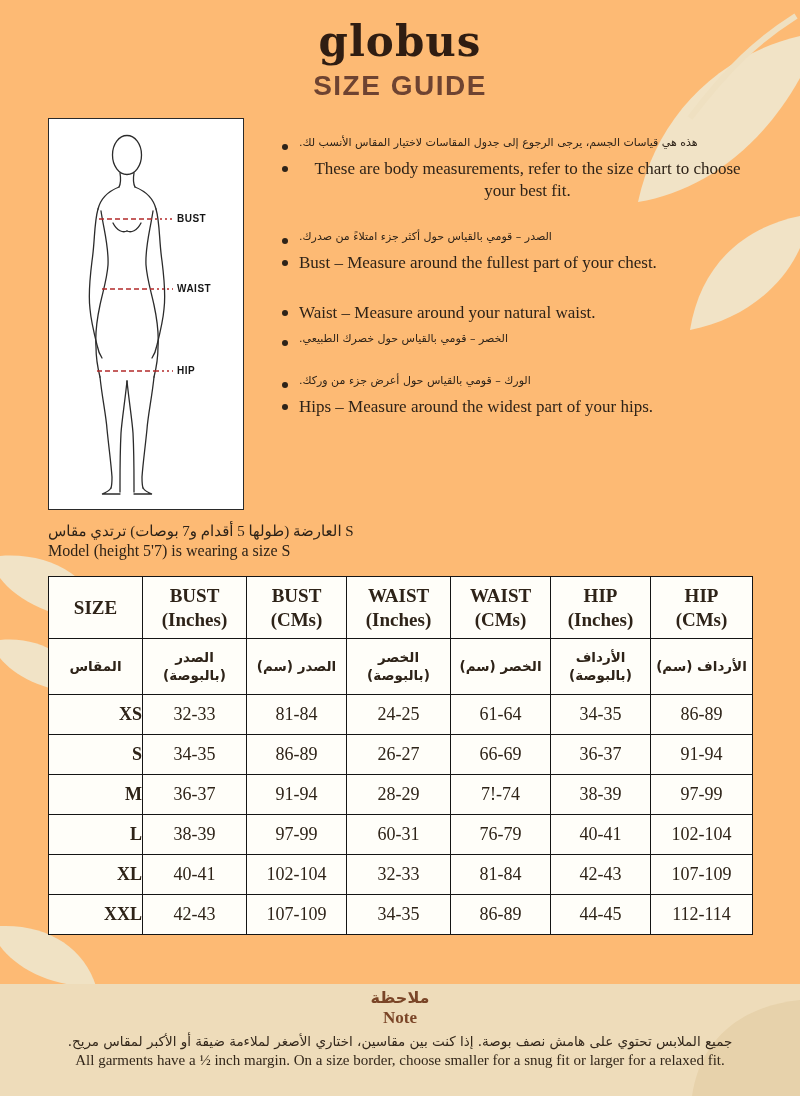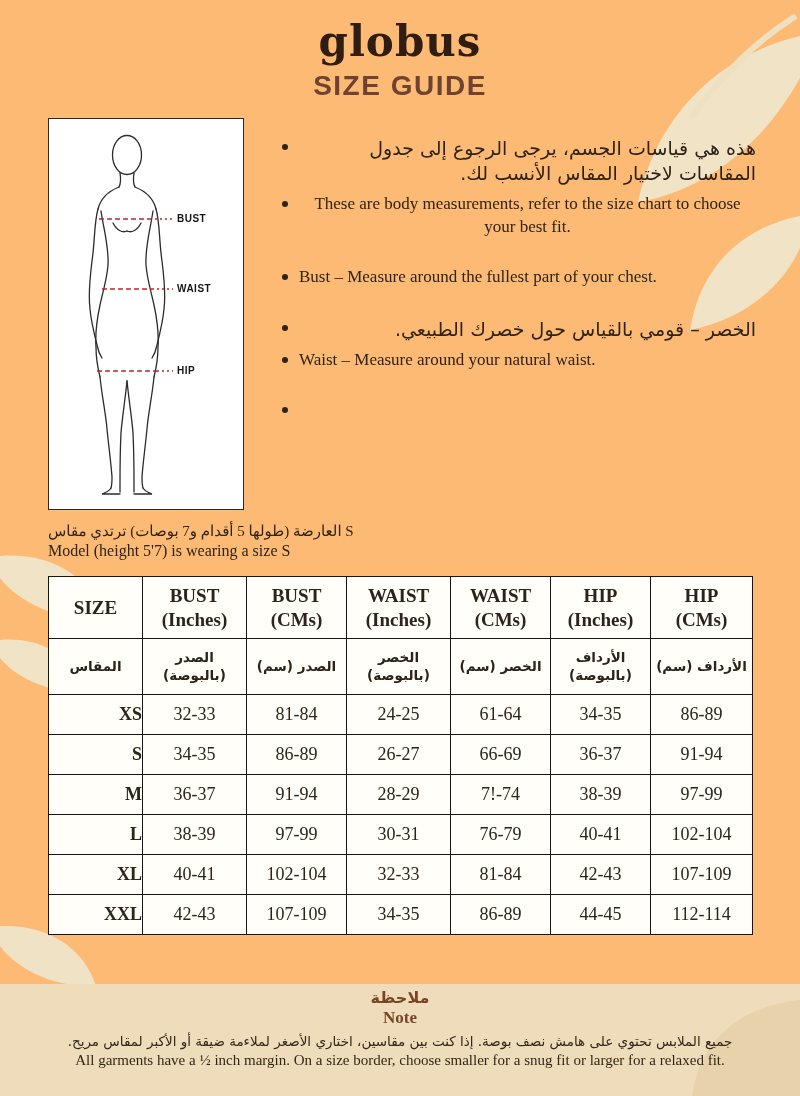--- a/index.html
+++ b/index.html
@@ -25,21 +25,21 @@
   .body-row { display:flex; padding:16px 44px 0 48px; gap:38px; }
   .figure-box {
     width:196px; height:392px; background:#ffffff;
     border:1.6px solid #2a2a2a; flex:none;
   }
   .bullets { flex:1; padding-top:18px; }
   .group { margin-bottom:28px; }
   .bullet-item { display:flex; gap:11px; margin-bottom:7px; line-height:1.32; }
   .dot { width:6px; height:6px; border-radius:50%; background:#2e2318; margin-top:8px; flex:none; }
   .txt-en { font-size:17px; color:#2e2318;text-align:center; }
-  .txt-ar { font-family:"DejaVu Sans", sans-serif; font-size:19px; color:#2e2318; text-align:right; width:100%; }
+  .txt-ar { font-family:"DejaVu Sans", sans-serif; font-size:11px; color:#2e2318; text-align:left; width:100%; }
 
   .model-note { margin:12px 48px 0 48px; }
   .model-ar { font-family:Liberation Serif, serif; font-size:15px; }
   .model-en { font-size:16px; margin-top:2px; }
 
   table.size-chart {
     margin:16px 48px 0 48px; width:704px; border-collapse:collapse;
     background:#fffef9; table-layout:fixed;
   }
   .size-chart th, .size-chart td {
@@ -129,38 +129,47 @@
           </div>
           <div class="bullet-item">
             <span class="dot"></span>
             <div class="txt-en">These are body measurements, refer to the size chart to choose your best fit.</div>
           </div>
         </div>
 
         <div class="group">
           <div class="bullet-item">
             <span class="dot"></span>
+            <div class="txt-ar" dir="rtl">الصدر – قومي بالقياس حول أكثر جزء امتلاءً من صدرك.</div>
+          </div>
+          <div class="bullet-item">
+            <span class="dot"></span>
             <div class="txt-en">Bust – Measure around the fullest part of your chest.</div>
           </div>
         </div>
 
         <div class="group">
           <div class="bullet-item">
             <span class="dot"></span>
+            <div class="txt-en">Waist – Measure around your natural waist.</div>
+          </div>
+          <div class="bullet-item">
+            <span class="dot"></span>
             <div class="txt-ar" dir="rtl">الخصر – قومي بالقياس حول خصرك الطبيعي.</div>
           </div>
-          <div class="bullet-item">
-            <span class="dot"></span>
-            <div class="txt-en">Waist – Measure around your natural waist.</div>
-          </div>
         </div>
 
         <div class="group">
           <div class="bullet-item">
             <span class="dot"></span>
+            <div class="txt-ar" dir="rtl">الورك – قومي بالقياس حول أعرض جزء من وركك.</div>
+          </div>
+          <div class="bullet-item">
+            <span class="dot"></span>
+            <div class="txt-en">Hips – Measure around the widest part of your hips.</div>
           </div>
         </div>
       </div>
     </div>
 
     <div class="model-note">
       <div class="model-ar">العارضة (طولها 5 أقدام و7 بوصات) ترتدي مقاس S</div>
       <div class="model-en">Model (height 5'7) is wearing a size S</div>
     </div>
 
@@ -240,21 +249,21 @@
           <td>91-94</td>
           <td>28-29</td>
           <td>7!-74</td>
           <td>38-39</td>
           <td>97-99</td>
         </tr>
         <tr>
           <td class="size-col">L</td>
           <td>38-39</td>
           <td>97-99</td>
-          <td>30-31</td>
+          <td>60-31</td>
           <td>76-79</td>
           <td>40-41</td>
           <td>102-104</td>
         </tr>
         <tr>
           <td class="size-col">XL</td>
           <td>40-41</td>
           <td>102-104</td>
           <td>32-33</td>
           <td>81-84</td>

